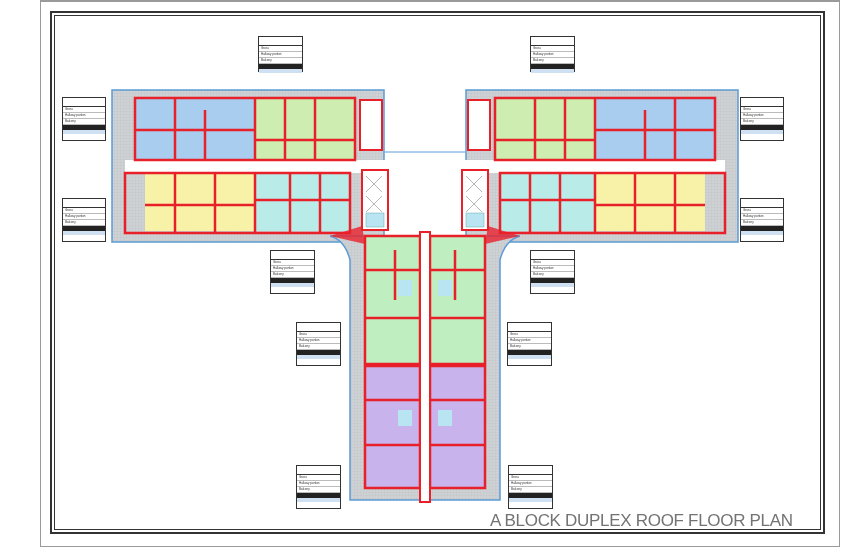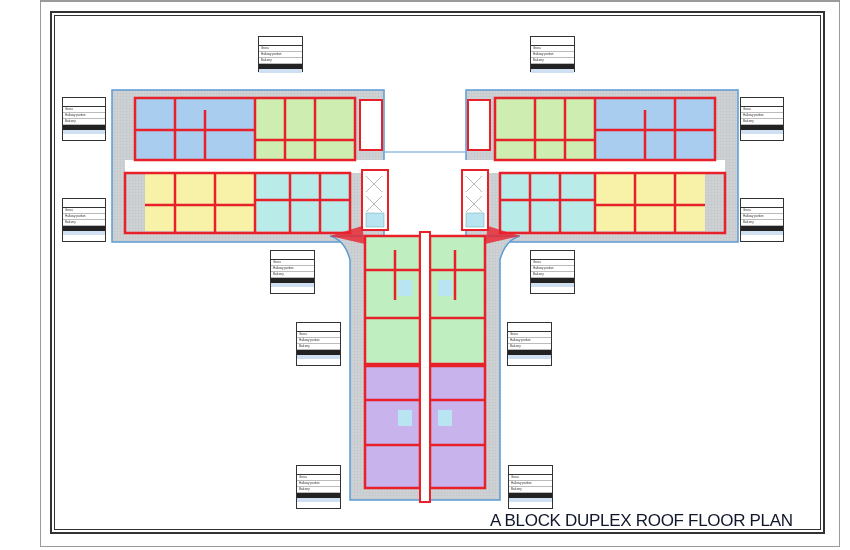--- a/index.html
+++ b/index.html
@@ -1,21 +1,21 @@
 <!DOCTYPE html>
 <html><head>
 <meta charset="utf-8">
 <style>
   html,body{margin:0;padding:0;background:#fff;}
   body{width:850px;height:550px;position:relative;overflow:hidden;font-family:"Liberation Sans",sans-serif;}
   .outer-frame{position:absolute;left:40px;top:0;width:800px;height:547px;border:1px solid #9a9a9a;border-top:2px solid #9a9a9a;box-sizing:border-box;}
   .inner-frame{position:absolute;left:50px;top:11px;width:775px;height:523px;border:2px solid #333;box-sizing:border-box;}
   .inner-frame2{position:absolute;left:54px;top:15px;width:767px;height:515px;border:1px solid #333;box-sizing:border-box;}
   .plan{position:absolute;left:0;top:0;width:850px;height:550px;}
-  .title{position:absolute;left:490px;top:511px;font-size:17px;letter-spacing:-0.3px;color:#0f172a;white-space:nowrap;}
+  .title{position:absolute;left:490px;top:511px;font-size:17px;letter-spacing:-0.3px;color:#737373;white-space:nowrap;}
   .info{position:absolute;width:50px;border:1px solid #333;background:#fff;font-size:3px;line-height:4px;color:#333;box-sizing:border-box;}
   .info .hd{text-align:center;border-bottom:1px solid #333;background:#fff;height:8px;}
   .info .row{display:flex;justify-content:space-between;padding:0 2px;border-bottom:1px solid #bbb;height:5px;}
   .info .bar{background:#222;color:#fff;text-align:center;height:5px;}
   .info .ft{background:#cfe0f3;height:4px;}
 </style>
 </head>
 <body>
 
 <div class="outer-frame"></div>

